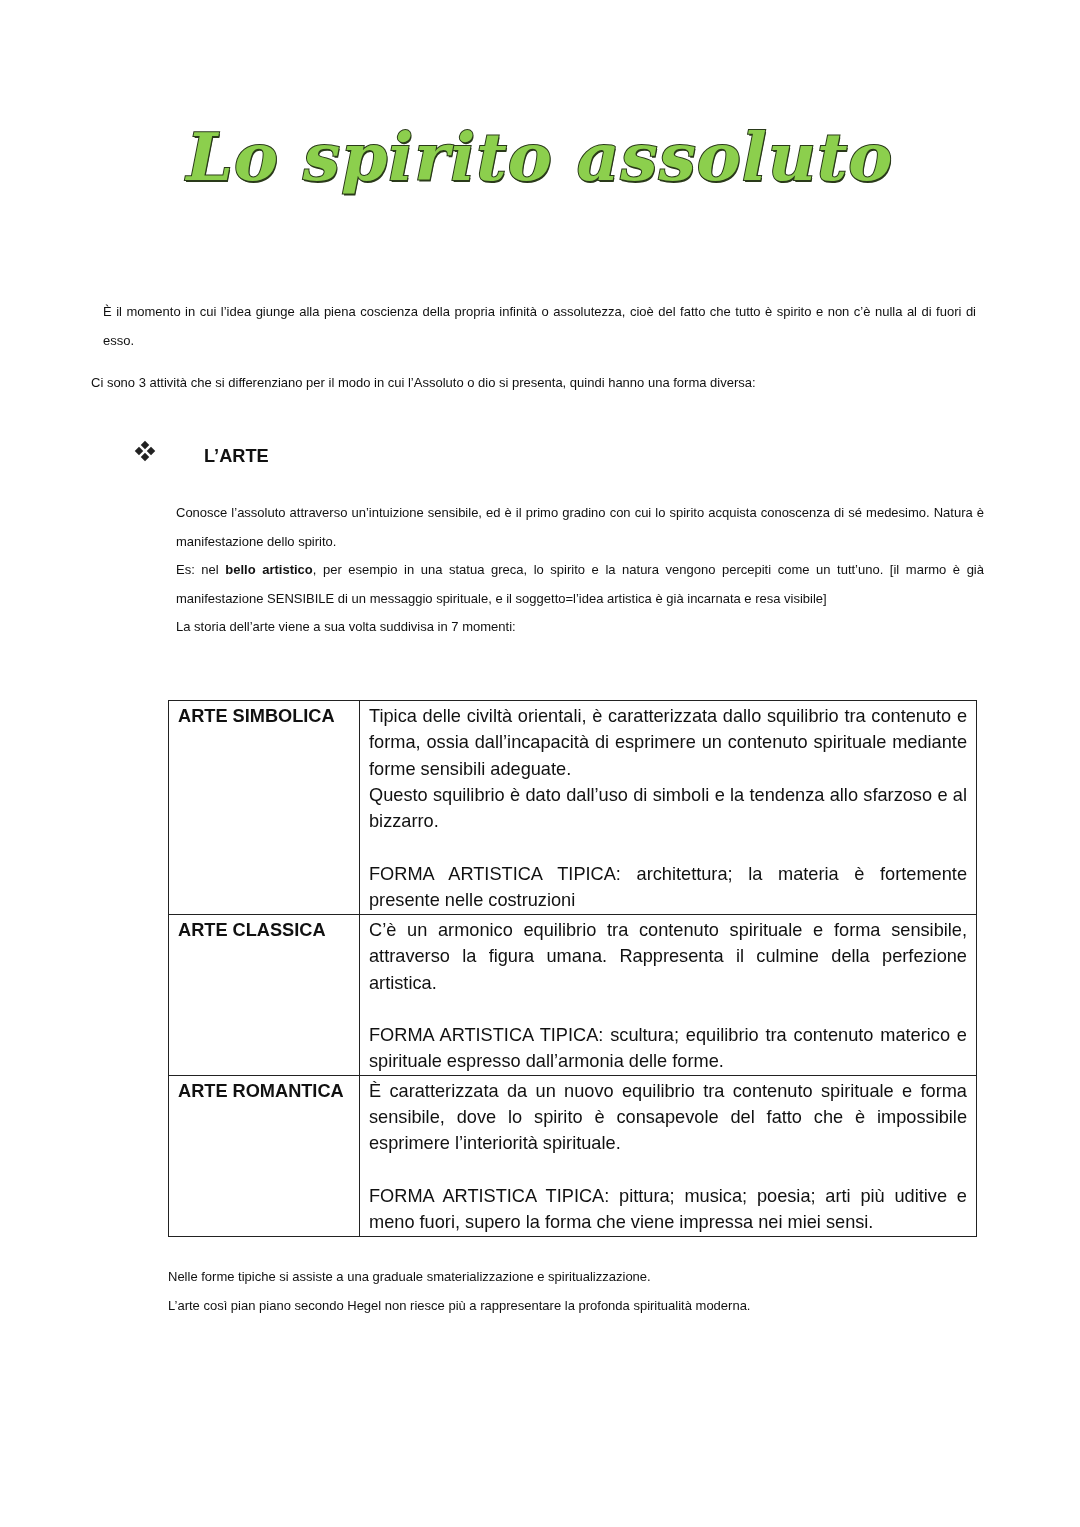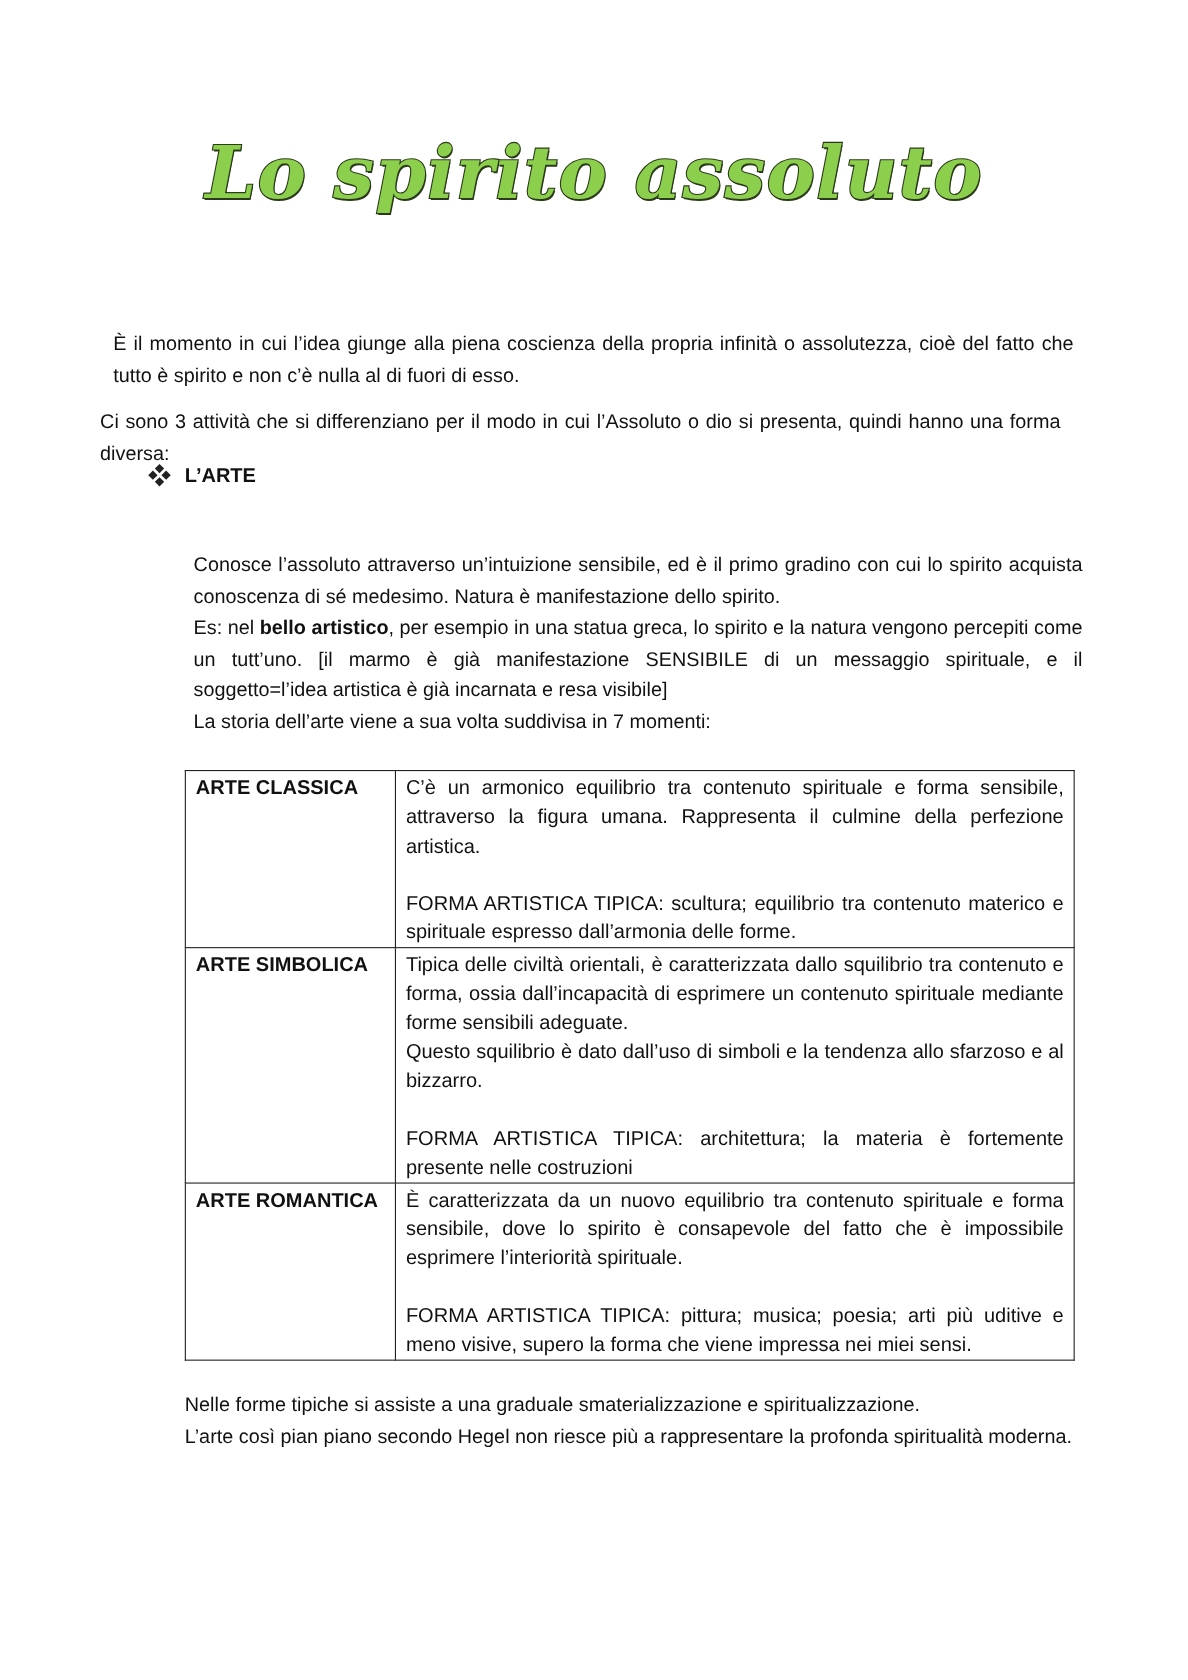--- a/index.html
+++ b/index.html
@@ -32,35 +32,35 @@
       font-weight: bold;
       font-size: 66px;
       letter-spacing: 1px;
       color: #8ccf4d;
       -webkit-text-stroke: 2px #2a3a1a;
       paint-order: stroke fill;
       text-shadow: 1px 2px 0 #2a3a1a;
     }
     .para {
       position: absolute;
-      font-size: 18px;
+      font-size: 13px;
       line-height: 28.5px;
       text-align: justify;
       text-align-last: left;
     }
     .p1 { left: 103px; top: 298px; width: 873px; }
     .p2 { left: 91px; top: 369px; width: 873px; }
     .bullet-row {
       position: absolute;
       left: 136px;
-      top: 418px;
+      top: 442px;
       font-size: 18.2px;
       line-height: 28px;
       display: flex;
-      align-items: center;
+      gap: 36px;
     }
     .bullet-icon {
       width: 18px;
       height: 18px;
       display: inline-block;
       margin-right: 14px;
       position: relative;
     }
     .bullet-icon i {
       position: absolute;
@@ -117,43 +117,43 @@
   </div>
 
   <div class="para p3">
     <span class="cell-line">Conosce l’assoluto attraverso un’intuizione sensibile, ed è il primo gradino con cui lo spirito acquista conoscenza di sé medesimo. Natura è manifestazione dello spirito.</span>
     <span class="cell-line"><span>Es: nel </span><b>bello artistico</b><span>, per esempio in una statua greca, lo spirito e la natura vengono percepiti come un tutt’uno. [il marmo è già manifestazione SENSIBILE di un messaggio spirituale, e il soggetto=l’idea artistica è già incarnata e resa visibile]</span></span>
     <span class="cell-line">La storia dell’arte viene a sua volta suddivisa in 7 momenti:</span>
   </div>
 
   <table class="art">
     <tbody>
-        <tr style="height:160px;">
-      <td class="head">ARTE CLASSICA</td>
-      <td class="body">
-        <span class="cell-line">C’è un armonico equilibrio tra contenuto spirituale e forma sensibile, attraverso la figura umana. Rappresenta il culmine della perfezione artistica.</span>
-        <span class="cell-gap"></span>
-        <span class="cell-line">FORMA ARTISTICA TIPICA: scultura; equilibrio tra contenuto materico e spirituale espresso dall’armonia delle forme.</span>
-      </td>
-    </tr>
-    <tr style="height:214px;">
+        <tr style="height:214px;">
       <td class="head">ARTE SIMBOLICA</td>
       <td class="body">
         <span class="cell-line">Tipica delle civiltà orientali, è caratterizzata dallo squilibrio tra contenuto e forma, ossia dall’incapacità di esprimere un contenuto spirituale mediante forme sensibili adeguate.</span>
         <span class="cell-line">Questo squilibrio è dato dall’uso di simboli e la tendenza allo sfarzoso e al bizzarro.</span>
         <span class="cell-gap"></span>
         <span class="cell-line">FORMA ARTISTICA TIPICA: architettura; la materia è fortemente presente nelle costruzioni</span>
       </td>
     </tr>
     <tr style="height:160px;">
+      <td class="head">ARTE CLASSICA</td>
+      <td class="body">
+        <span class="cell-line">C’è un armonico equilibrio tra contenuto spirituale e forma sensibile, attraverso la figura umana. Rappresenta il culmine della perfezione artistica.</span>
+        <span class="cell-gap"></span>
+        <span class="cell-line">FORMA ARTISTICA TIPICA: scultura; equilibrio tra contenuto materico e spirituale espresso dall’armonia delle forme.</span>
+      </td>
+    </tr>
+    <tr style="height:160px;">
       <td class="head">ARTE ROMANTICA</td>
       <td class="body">
         <span class="cell-line">È caratterizzata da un nuovo equilibrio tra contenuto spirituale e forma sensibile, dove lo spirito è consapevole del fatto che è impossibile esprimere l’interiorità spirituale.</span>
         <span class="cell-gap"></span>
-        <span class="cell-line">FORMA ARTISTICA TIPICA: pittura; musica; poesia; arti più uditive e meno visive, supero la forma che viene impressa nei miei sensi.</span>
+        <span class="cell-line">FORMA ARTISTICA TIPICA: pittura; musica; poesia; arti più uditive e meno fuori, supero la forma che viene impressa nei miei sensi.</span>
       </td>
     </tr>
   </tbody>
     </table>
 
   <div class="para p4">
     <span class="cell-line">Nelle forme tipiche si assiste a una graduale smaterializzazione e spiritualizzazione.</span>
     <span class="cell-line">L’arte così pian piano secondo Hegel non riesce più a rappresentare la profonda spiritualità moderna.</span>
   </div>
 

